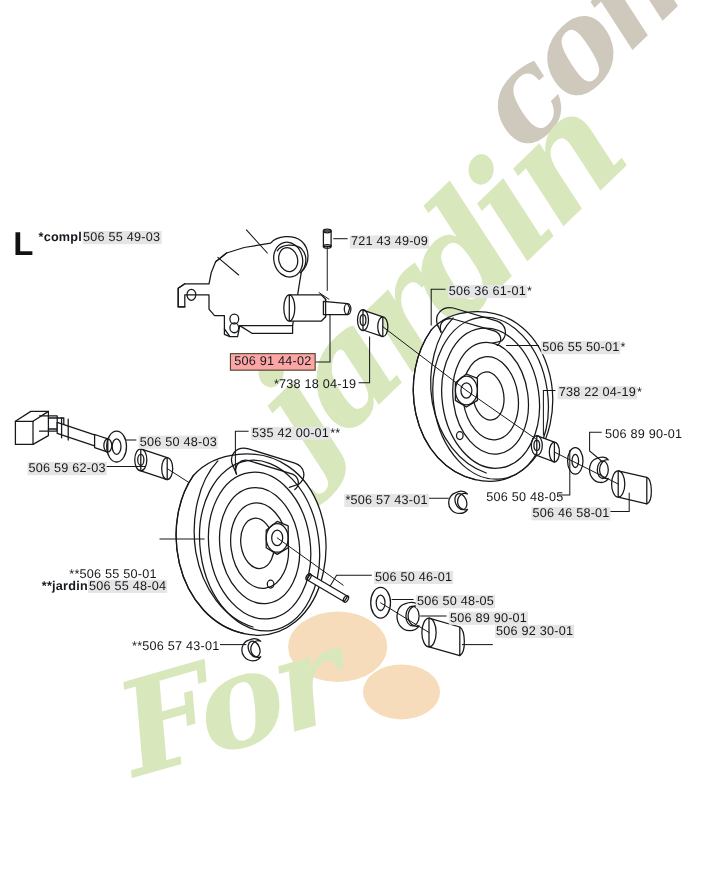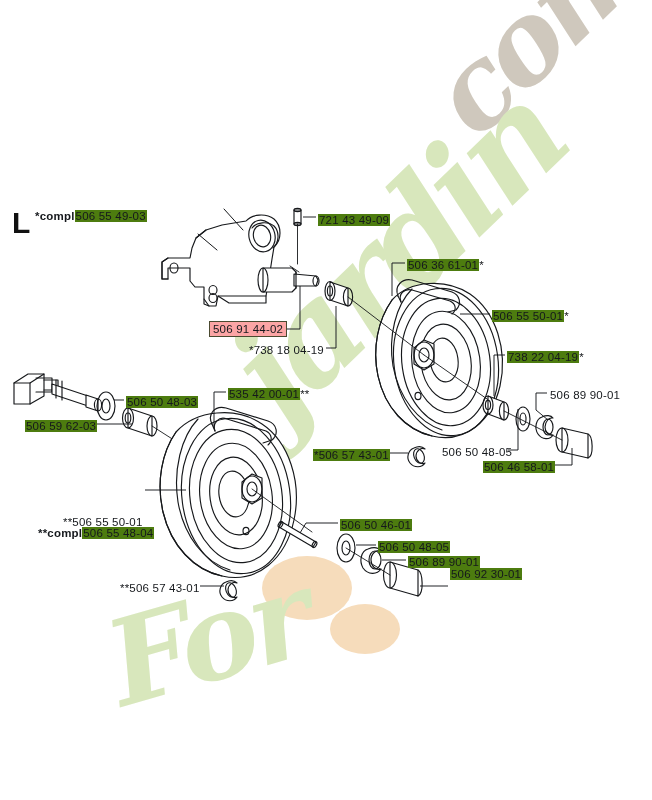--- a/index.html
+++ b/index.html
@@ -43,21 +43,21 @@
   
   .lbl {
     position: absolute;
     font-size: 11.5px;
     color: #15181c;
     white-space: nowrap;
     letter-spacing: 0.2px;
     line-height: 13px;
   }
   .lbl .hl {
-    background: #4d7c0f;
+    background: #e5e5e5;
     padding: 0 1px;
   }
   .lbl .hl-y {
     background: #fca5a5;
     padding: 1px 3px;
     border: 1px solid #4a4a30;
   }
   .lbl .pre {
     font-weight: 700;
   }
@@ -339,20 +339,20 @@
       <div class="lbl" style="left: 507px; top: 351px;"><span class="hl">738 22 04-19</span><span>*</span></div>
       <div class="lbl" style="left: 126px; top: 396px;"><span class="hl">506 50 48-03</span></div>
       <div class="lbl" style="left: 228px; top: 388px;"><span class="hl">535 42 00-01</span><span>**</span></div>
       <div class="lbl plain" style="left: 549px; top: 389px;"><span class="hl">506 89 90-01</span></div>
       <div class="lbl" style="left: 25px; top: 420px;"><span class="hl">506 59 62-03</span></div>
       <div class="lbl" style="left: 313px; top: 449px;"><span class="hl">*506 57 43-01</span></div>
       <div class="lbl plain" style="left: 441px; top: 446px;"><span class="hl">506 50 48-05</span></div>
       <div class="lbl" style="left: 483px; top: 461px;"><span class="hl">506 46 58-01</span></div>
       <div class="lbl plain" style="left: 62px; top: 486px; margin-top: 30px;"><span class="hl">**506 55 50-01</span></div>
       <div class="lbl" style="left: 340px; top: 519px;"><span class="hl">506 50 46-01</span></div>
-      <div class="lbl" style="left: 38px; top: 527px;"><span class="pre">**compl</span><span class="hl">506 55 48-04</span></div>
+      <div class="lbl" style="left: 38px; top: 527px;"><span class="pre">**jardin</span><span class="hl">506 55 48-04</span></div>
       <div class="lbl" style="left: 378px; top: 541px;"><span class="hl">506 50 48-05</span></div>
       <div class="lbl" style="left: 408px; top: 556px;"><span class="hl">506 89 90-01</span></div>
       <div class="lbl" style="left: 450px; top: 568px;"><span class="hl">506 92 30-01</span></div>
       <div class="lbl plain" style="left: 119px; top: 582px;"><span class="hl">**506 57 43-01</span></div>
     </div>
 
 </div>
 
 </body></html>

